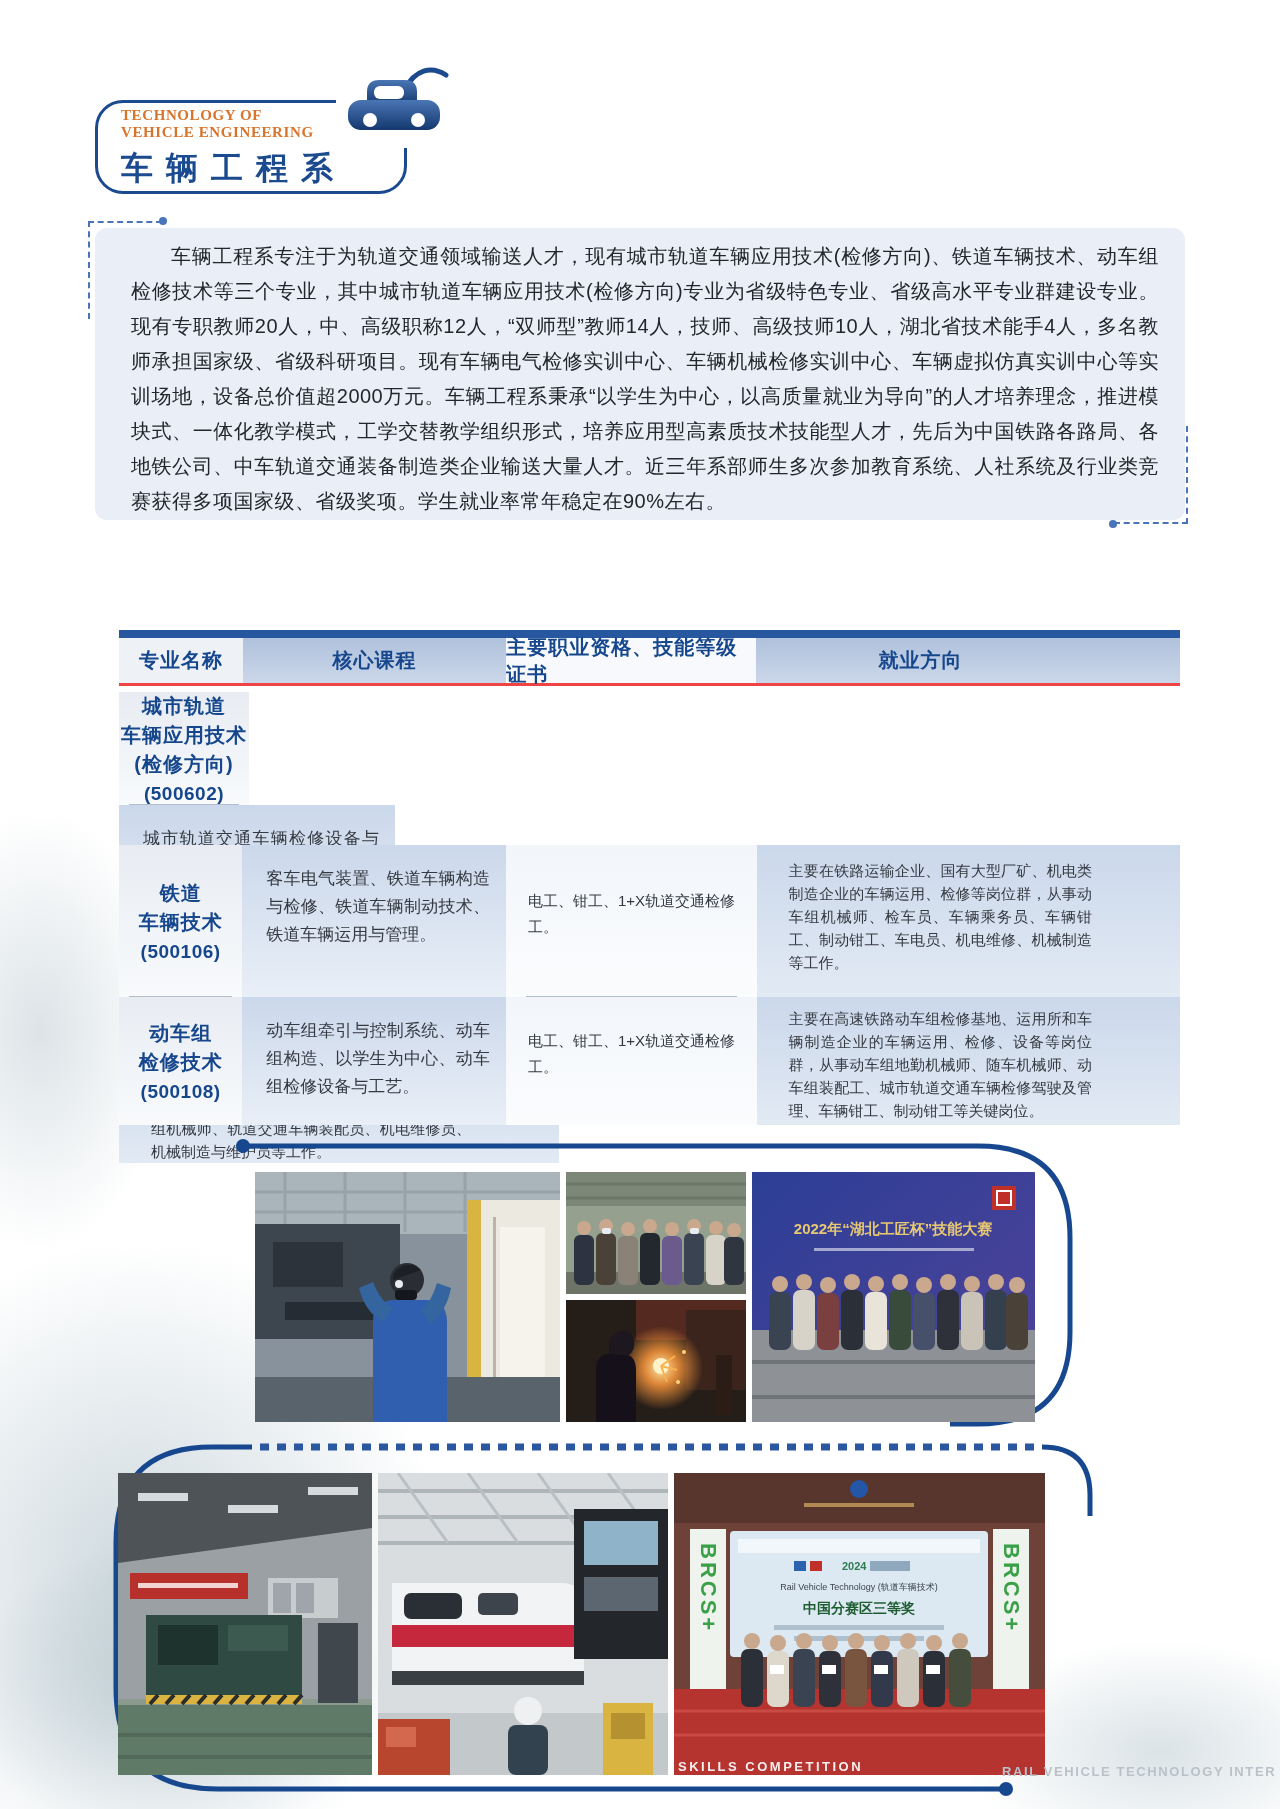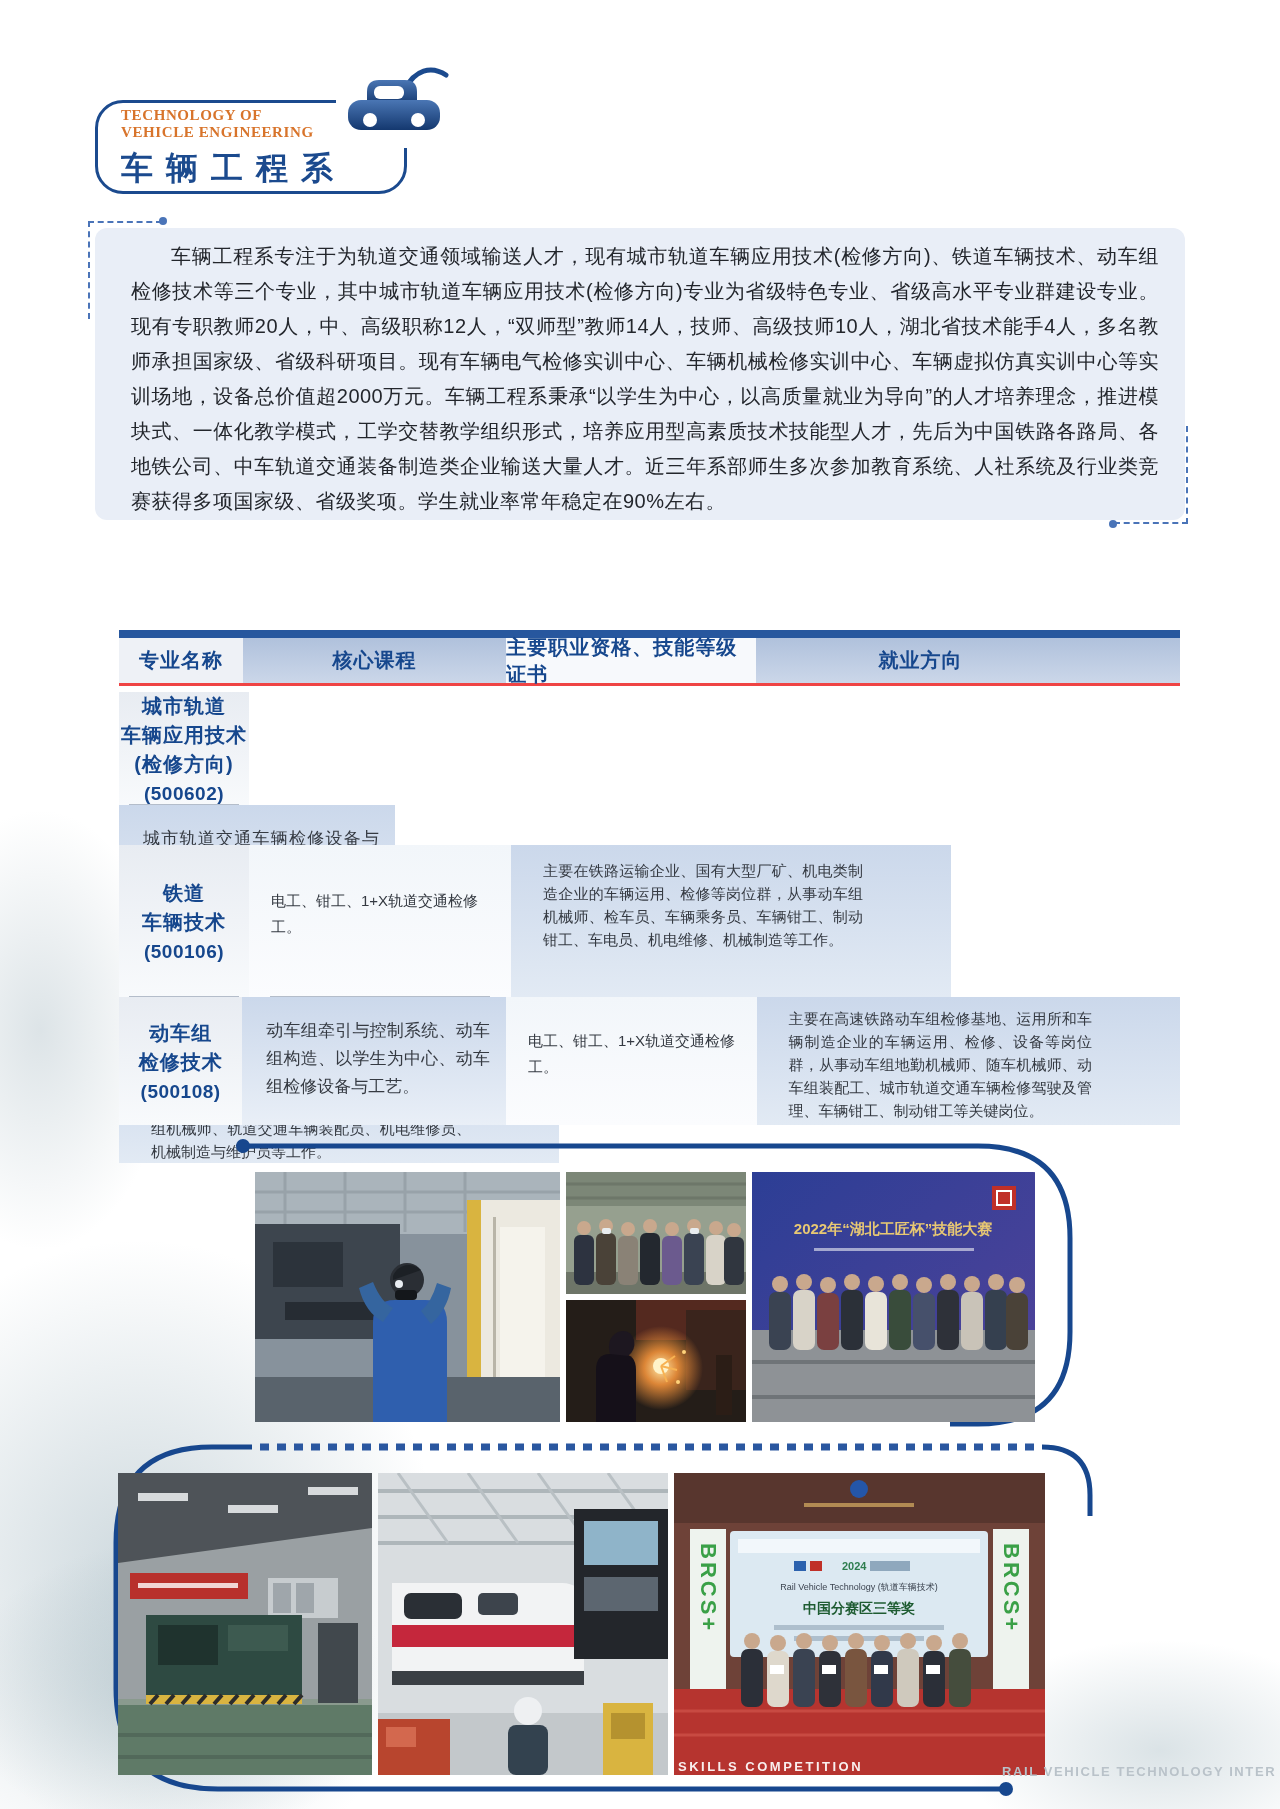--- a/index.html
+++ b/index.html
@@ -161,20 +161,21 @@
           </div>
         <div class="td c4">主要在铁路运输企业、地铁公司、城轨装配制造和机电类企业，从事轨道交通车辆检修员、动车组机械师、轨道交通车辆装配员、机电维修员、机械制造与维护员等工作。</div>
       </div>
       <div class="t-row r2">
         <div class="td c1">
           <div class="major-line">铁道</div>
           <div class="major-line">车辆技术</div>
           <div class="major-code">(500106)</div>
           <div class="hl"></div>
         </div>
+        <div class="td c2">客车电气装置、铁道车辆构造与检修、铁道车辆制动技术、铁道车辆运用与管理。</div>
         <div class="td c3">
             <span>电工、钳工、1+X轨道交通检修工。</span>
             <div class="hl"></div>
           </div>
         <div class="td c4">主要在铁路运输企业、国有大型厂矿、机电类制造企业的车辆运用、检修等岗位群，从事动车组机械师、检车员、车辆乘务员、车辆钳工、制动钳工、车电员、机电维修、机械制造等工作。</div>
       </div>
       <div class="t-row r3">
         <div class="td c1">
           <div class="major-line">动车组</div>
           <div class="major-line">检修技术</div>

